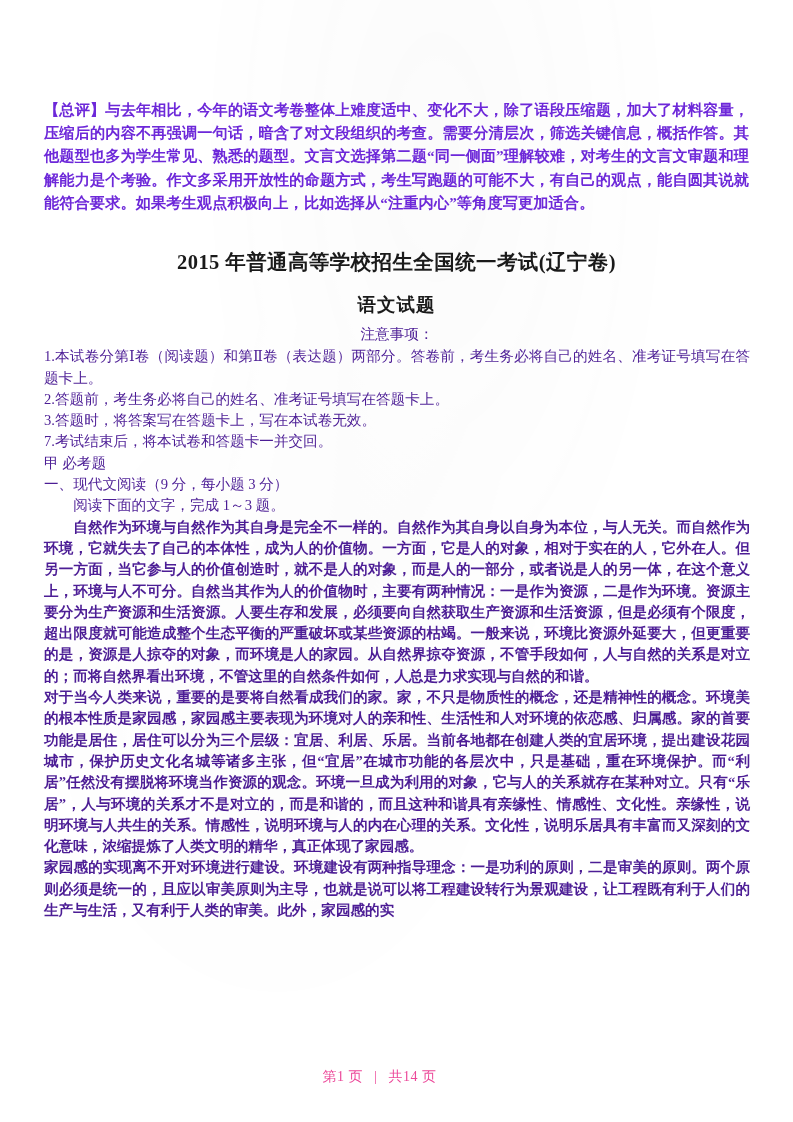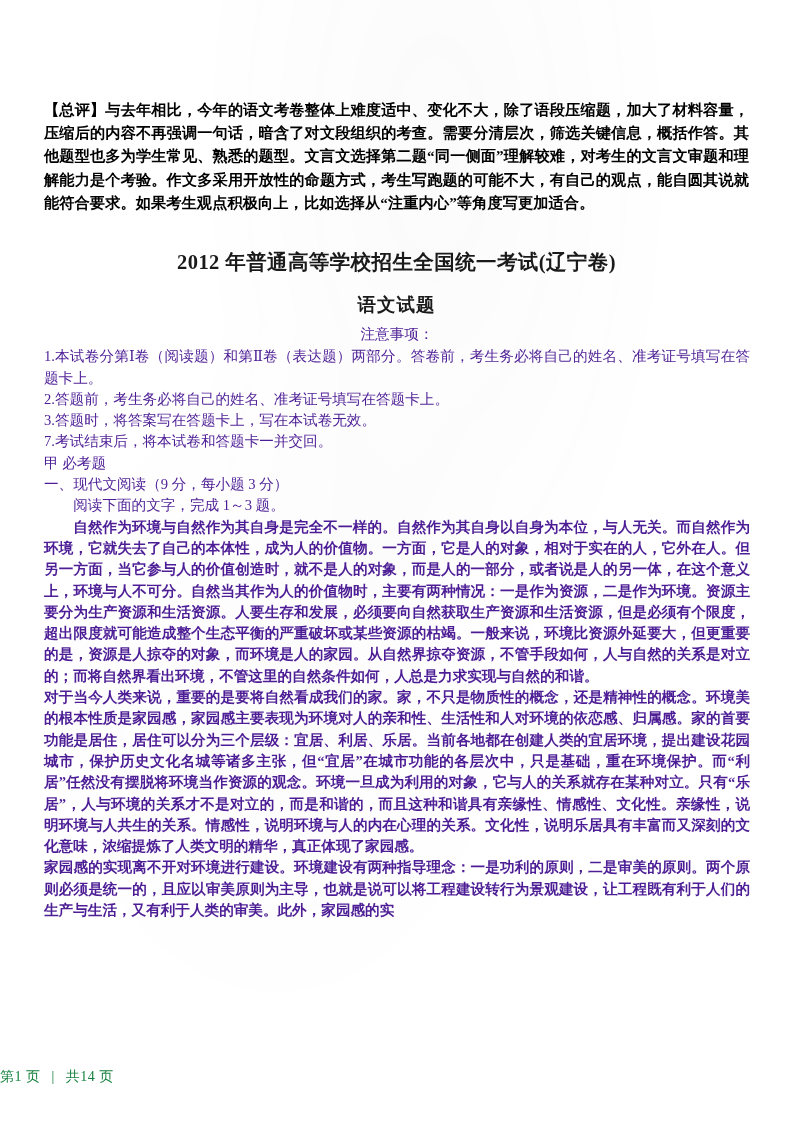--- a/index.html
+++ b/index.html
@@ -23,21 +23,21 @@
     box-sizing: border-box;
     padding: 0 44px;
   }
 
   
   .commentary {
     position: absolute;
     left: 44px;
     top: 98px;
     width: 705px;
-    color: #000000;
+    color: #6d28d9;
     font-weight: bold;
     font-size: 15.2px;
     line-height: 23.2px;
     letter-spacing: 0.1px;
     text-align: justify;
     text-justify: inter-ideograph;
   }
 
   
   .doc-title {
@@ -103,22 +103,23 @@
     font-weight: bold;
   }
   .para.first { text-indent: 2em; }
 
   
   .footer {
     position: absolute;
     left: 0;
     top: 1068px;
     width: 759px;
+    text-align: center;
     font-size: 14px;
-    color: #15803d;
+    color: #ec4899;
     letter-spacing: 0.5px;
   }
   .footer .sep { margin: 0 7px; }
 
   
   .watermark {
     position: absolute;
     left: 0; top: 0;
     width: 793px; height: 1122px;
     pointer-events: none;
@@ -130,21 +131,21 @@
 </style>
 </head>
 <body>
 
 <div class="page">
 
   <div class="watermark"></div>
 
   <div class="commentary">【总评】与去年相比，今年的语文考卷整体上难度适中、变化不大，除了语段压缩题，加大了材料容量，压缩后的内容不再强调一句话，暗含了对文段组织的考查。需要分清层次，筛选关键信息，概括作答。其他题型也多为学生常见、熟悉的题型。文言文选择第二题“同一侧面”理解较难，对考生的文言文审题和理解能力是个考验。作文多采用开放性的命题方式，考生写跑题的可能不大，有自己的观点，能自圆其说就能符合要求。如果考生观点积极向上，比如选择从“注重内心”等角度写更加适合。</div>
 
-  <div class="doc-title">2012 年普通高等学校招生全国统一考试(辽宁卷)</div>
+  <div class="doc-title">2015 年普通高等学校招生全国统一考试(辽宁卷)</div>
 
   <div class="doc-subtitle">语文试题</div>
 
   <div class="body-region">
 
     <p class="notice-heading">注意事项：</p>
 
     <p class="notice-line">1.本试卷分第Ⅰ卷（阅读题）和第Ⅱ卷（表达题）两部分。答卷前，考生务必将自己的姓名、准考证号填写在答题卡上。</p>
 
     <p class="notice-line">2.答题前，考生务必将自己的姓名、准考证号填写在答题卡上。</p>

